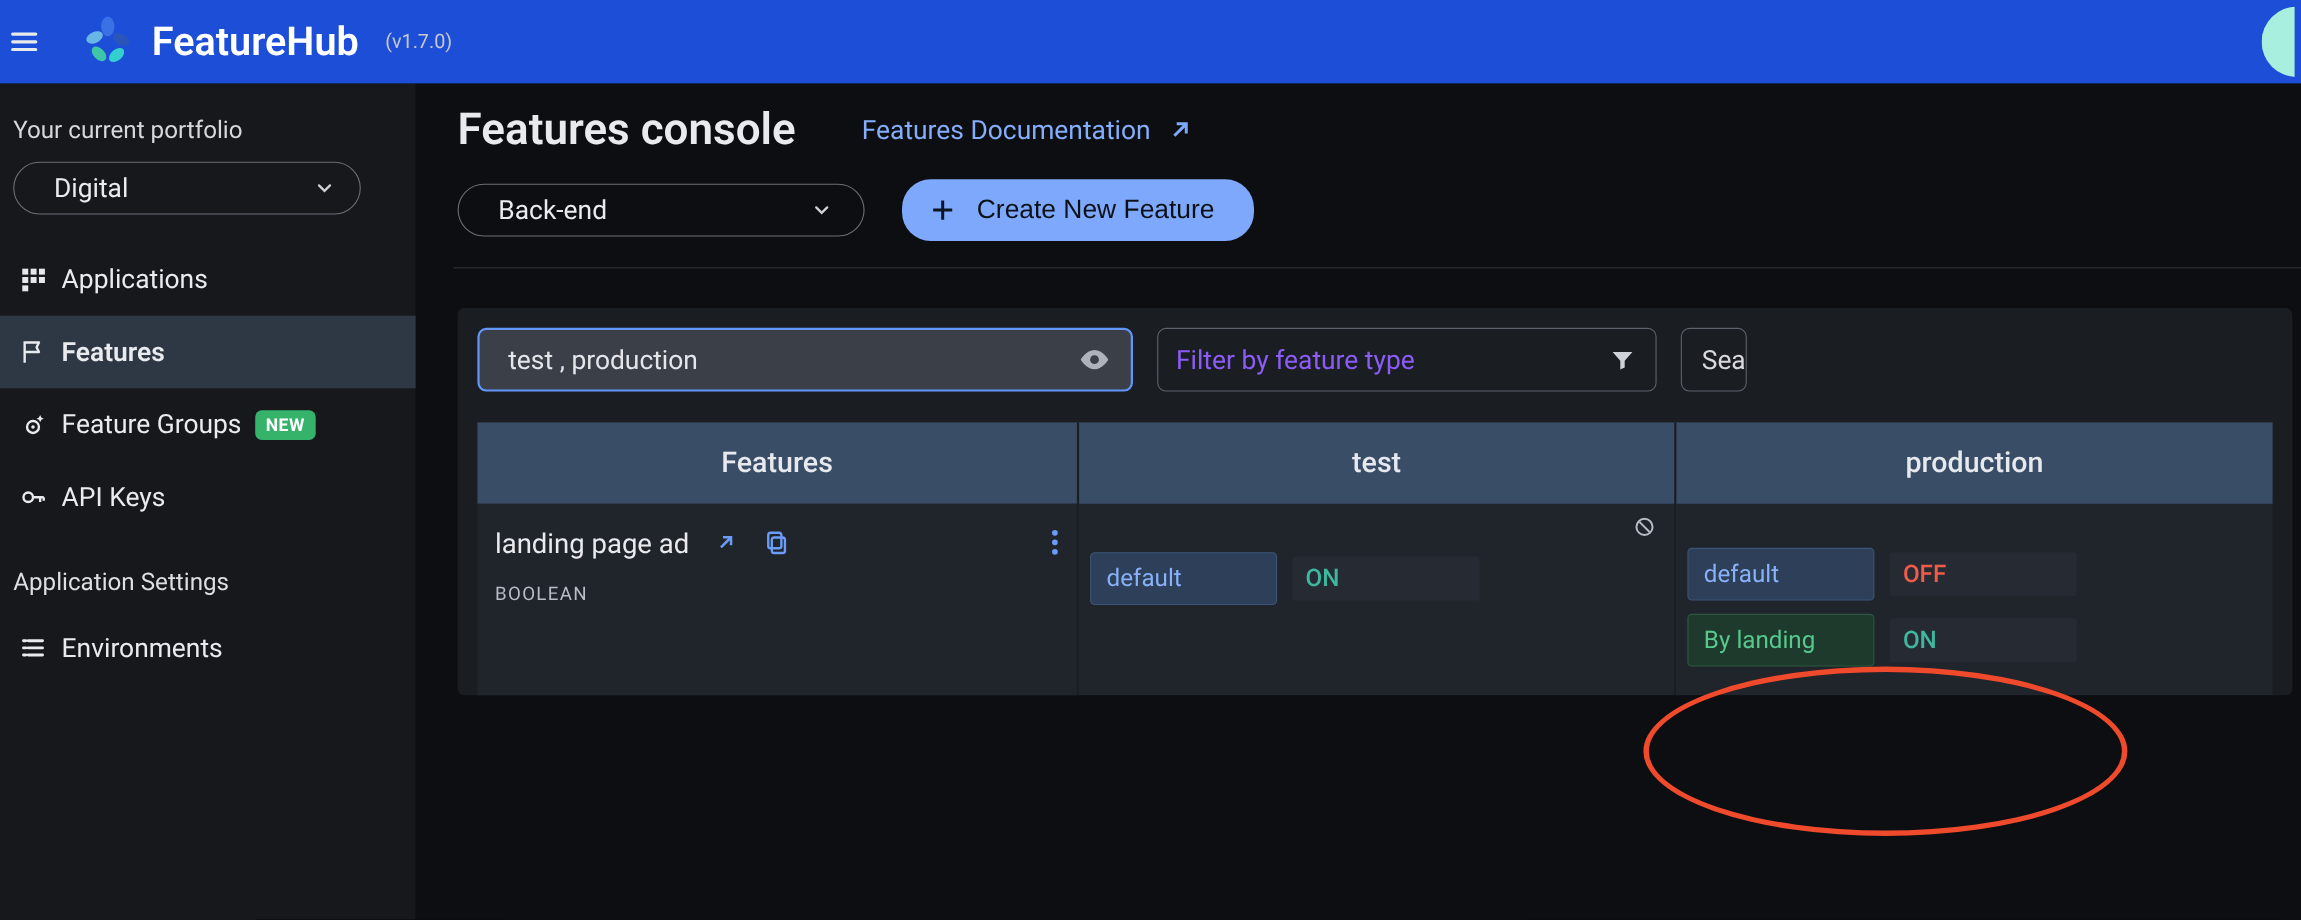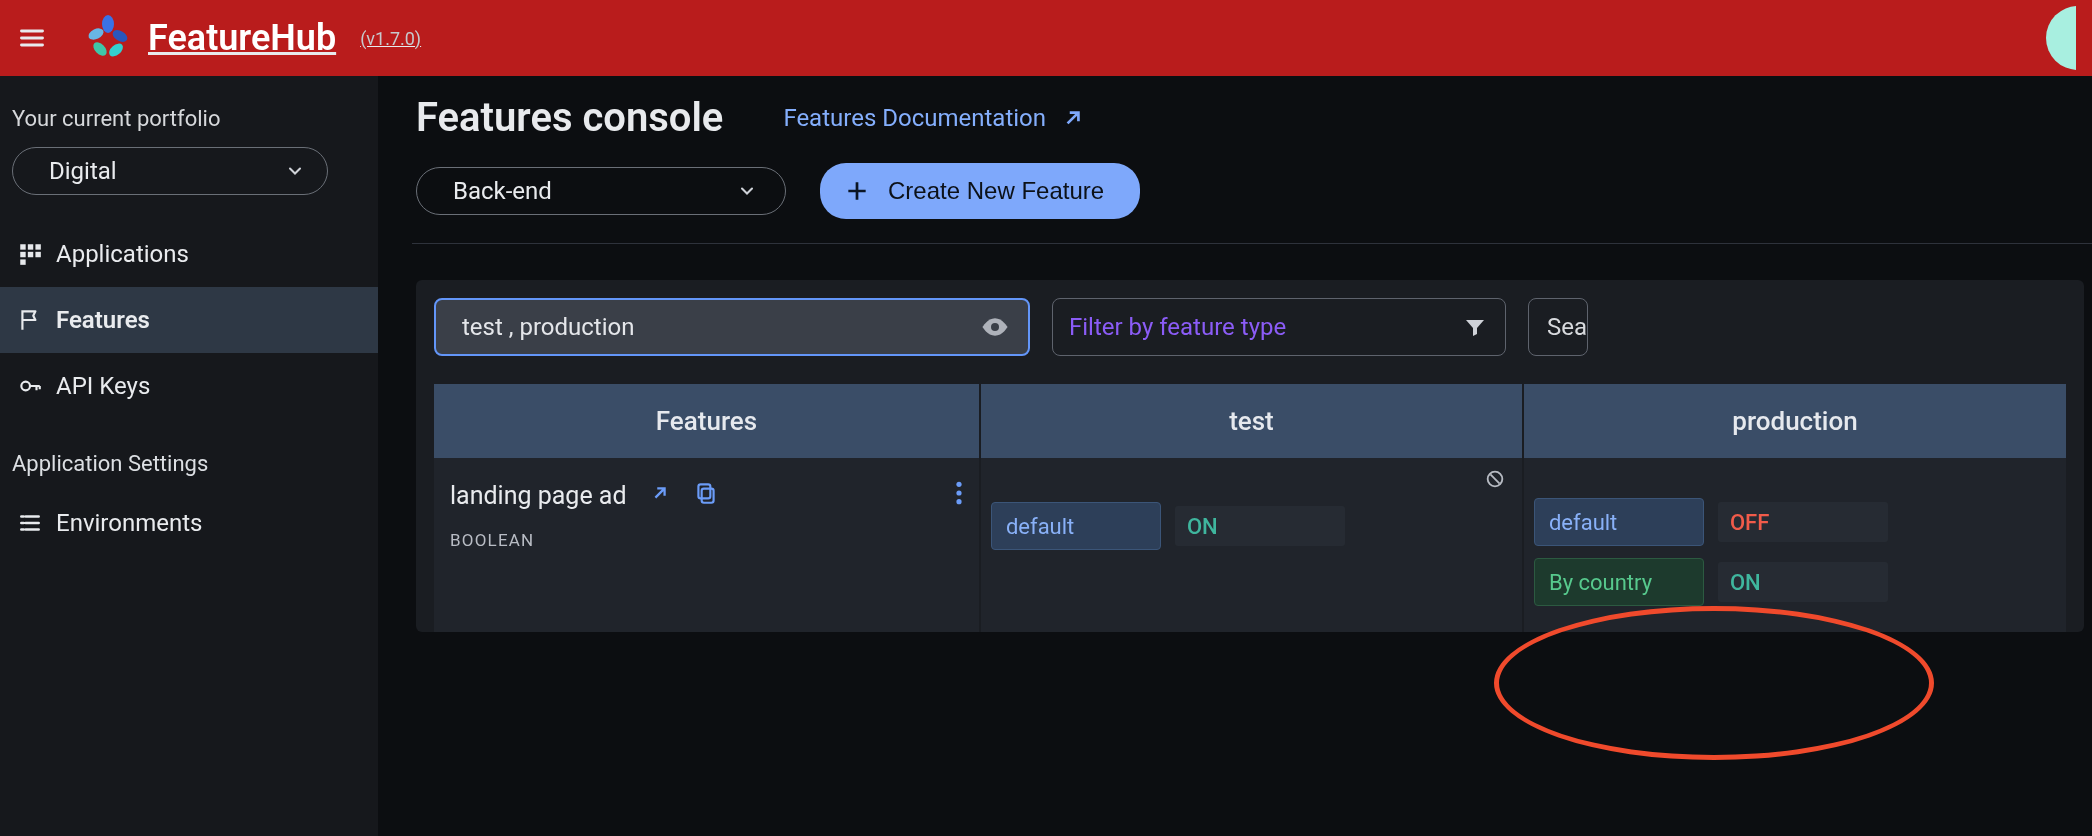--- a/index.html
+++ b/index.html
@@ -4,23 +4,22 @@
 <style>
   * { box-sizing: border-box; margin: 0; padding: 0; }
   html, body {
     width: 2092px; height: 836px;
     background: #0c0e11; color: #e8eaed;
     font-family: -apple-system, BlinkMacSystemFont, "Segoe UI", Roboto, sans-serif;
     overflow: hidden;
   }
   
   .topbar {
-    height: 76px; display: flex; align-items: center; padding: 0 16px;
-    background: #b91c1c;
-    text-decoration: underline;
+    height: 76px; display: flex; align-items: center; padding: 0 6px;
+    background: #1d4ed8;
   }
   .hamburger { width: 32px; height: 32px; display:flex; align-items:center; justify-content:center; cursor:pointer; }
   .hamburger svg { width: 28px; height: 28px; fill: #e8eaed; }
   .brand { display:flex; align-items:center; margin-left: 36px; gap: 16px; }
   .brand-logo { width: 48px; height: 48px; }
   .brand-name { font-size: 36px; font-weight: 600; color: #fff; }
   .brand-version { font-size: 18px; color: #c7c9cd; margin-left: 8px; }
   .topbar-spacer { flex:1; }
   .avatar-clip { width: 30px; height: 64px; overflow:hidden; }
   .avatar { width: 64px; height: 64px; border-radius: 50%; background: #a8efe0; }
@@ -197,20 +196,31 @@
 
     <div class="nav-item active">
       <span class="icon">
         <svg viewBox="0 0 24 24">
             <path d="M5 3v18M5 4h12l-2 4 2 4H5" stroke="#e8eaed" stroke-width="2" fill="none" stroke-linejoin="round"></path>
           </svg>
       </span>
       <span>Features</span>
     </div>
 
+    <div class="nav-item">
+      <span class="icon">
+        <svg viewBox="0 0 24 24">
+            <circle cx="12" cy="14" r="5" stroke="#e8eaed" stroke-width="2" fill="none"></circle>
+            <circle cx="12" cy="14" r="1.5" fill="#e8eaed"></circle>
+            <path d="M18 4l1 2 2 1-2 1-1 2-1-2-2-1 2-1z" fill="#e8eaed"></path>
+          </svg>
+      </span>
+      <span>Feature Groups</span>
+      <span class="badge-new">NEW</span>
+    </div>
 
     <div class="nav-item">
       <span class="icon">
         <svg viewBox="0 0 24 24">
             <circle cx="8" cy="12" r="4" stroke="#e8eaed" stroke-width="2" fill="none"></circle>
             <path d="M12 12h9M18 12v4M21 12v3" stroke="#e8eaed" stroke-width="2" fill="none"></path>
           </svg>
       </span>
       <span>API Keys</span>
     </div>
@@ -341,21 +351,21 @@
               <div class="strategy-row">
                 <div class="chip default">
                   <span>default</span>
                 </div>
                 <div class="state-cell">
                     <span class="state-off">OFF</span>
                   </div>
               </div>
               <div class="strategy-row">
                 <div class="chip group">
-                  <span>By country</span>
+                  <span>By landing</span>
                 </div>
                 <div class="state-cell">
                     <span class="state-on">ON</span>
                   </div>
               </div>
             </td>
           </tr>
         </tbody>
       </table>
     </div>

